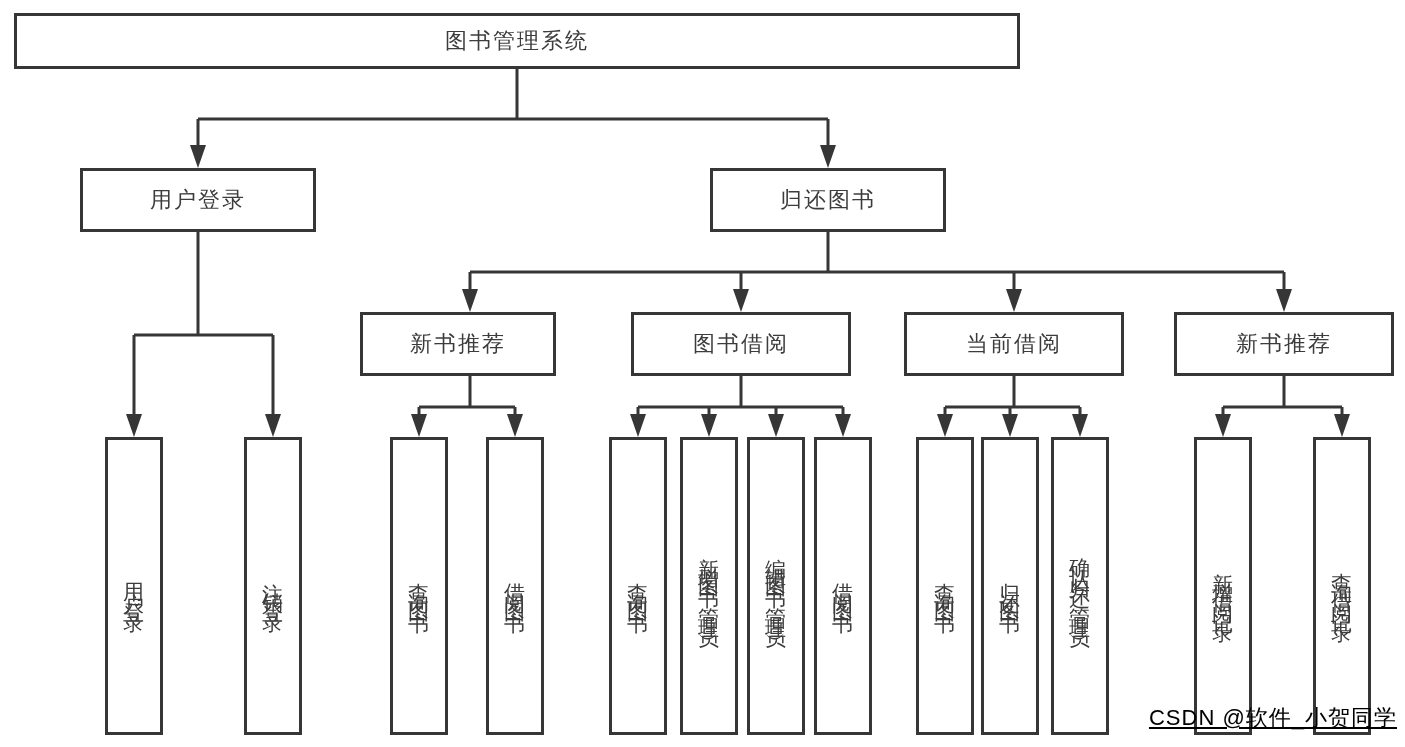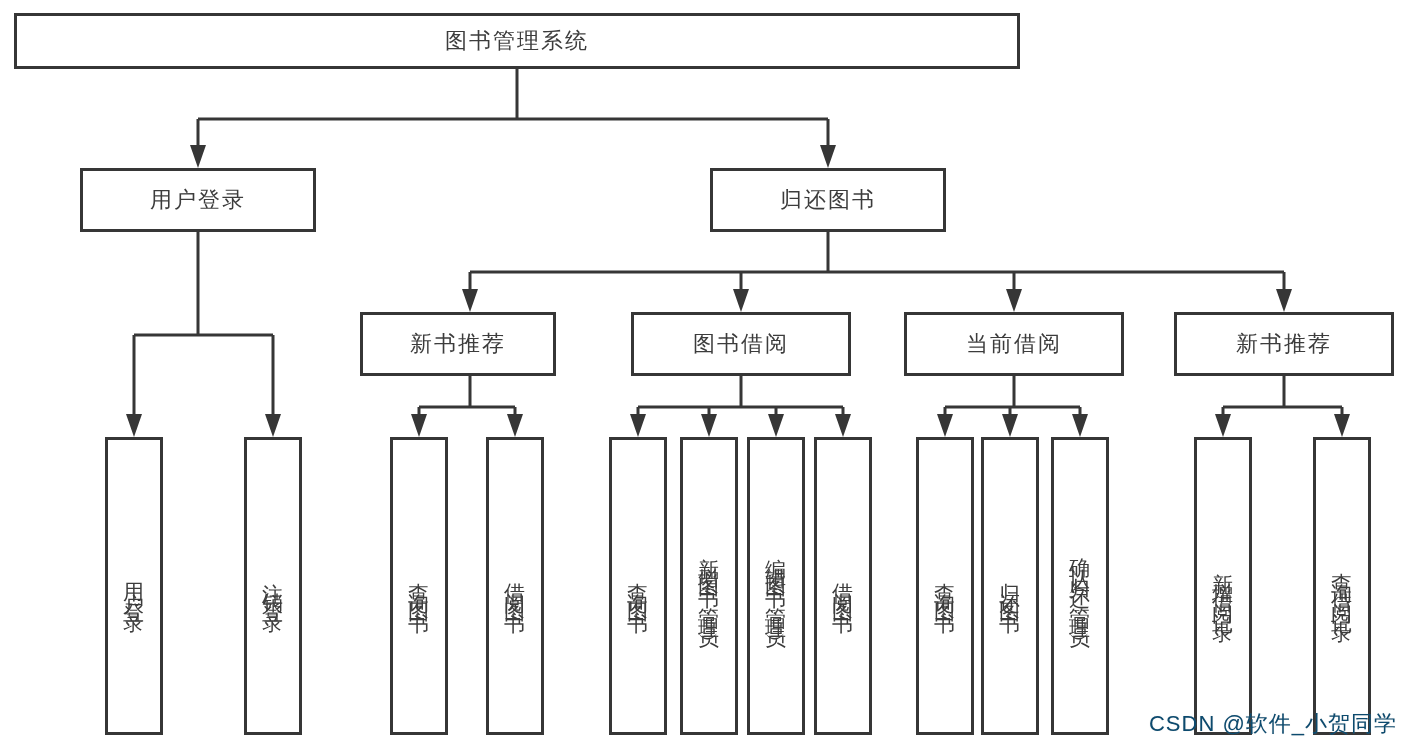--- a/index.html
+++ b/index.html
@@ -34,26 +34,27 @@
   .vtext{
     writing-mode:vertical-rl;
     text-orientation:mixed;
     font-size:21px;color:#3c3c3c;
     letter-spacing:10px;
     line-height:1;
     white-space:nowrap;
   }
   #watermark{
     position:absolute;
-    right:8px;bottom:8px;
+    right:8px;bottom:14px;
     font-size:22px;
-    color:#0c4a6e;
+    color:#000000;
     letter-spacing:1px;
     z-index:5;
     text-shadow:0 0 1px rgba(160,160,160,0.35);
+    text-decoration:underline;
   }
 </style>
 </head>
 <body>
 
 <div id="stage">
 
   <svg id="wires" width="1405" height="747" viewBox="0 0 1405 747">
     <path fill="none" stroke="#363636" stroke-width="3" d="
       M517 69 V119 M198 119 H828 M198 119 V146 M828 119 V146

